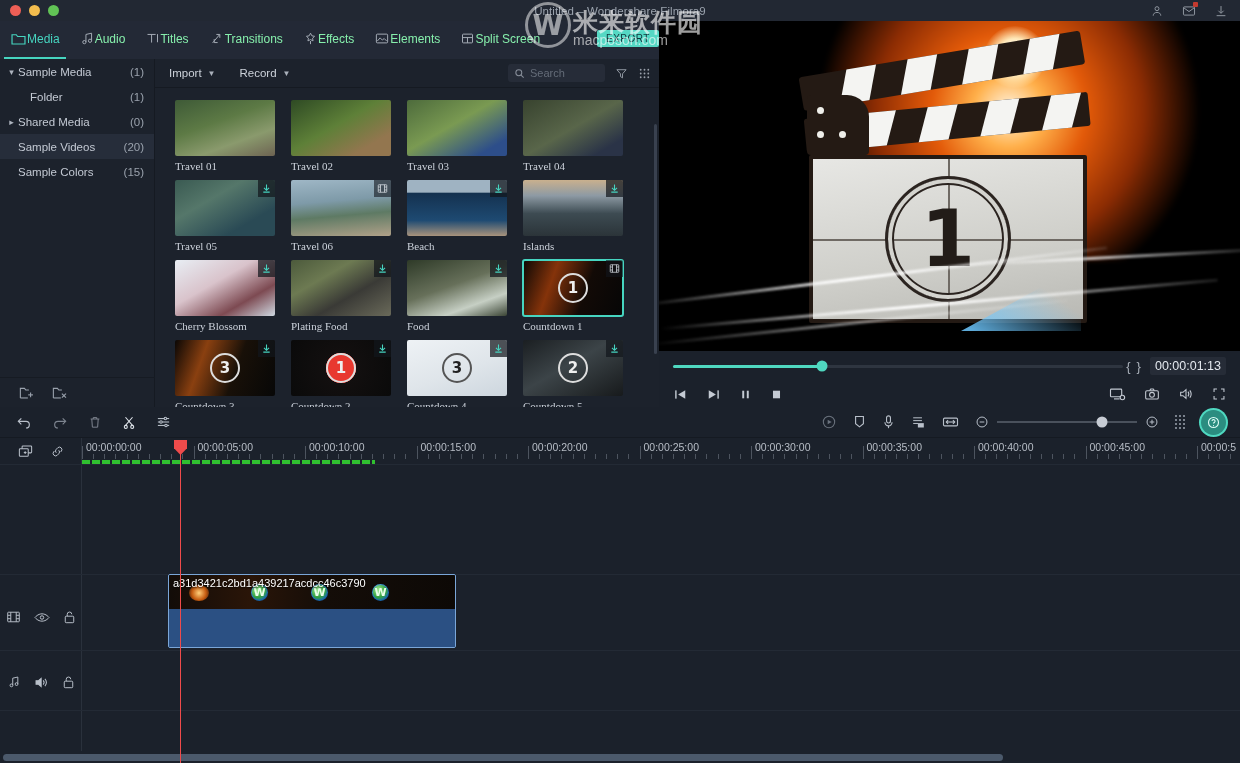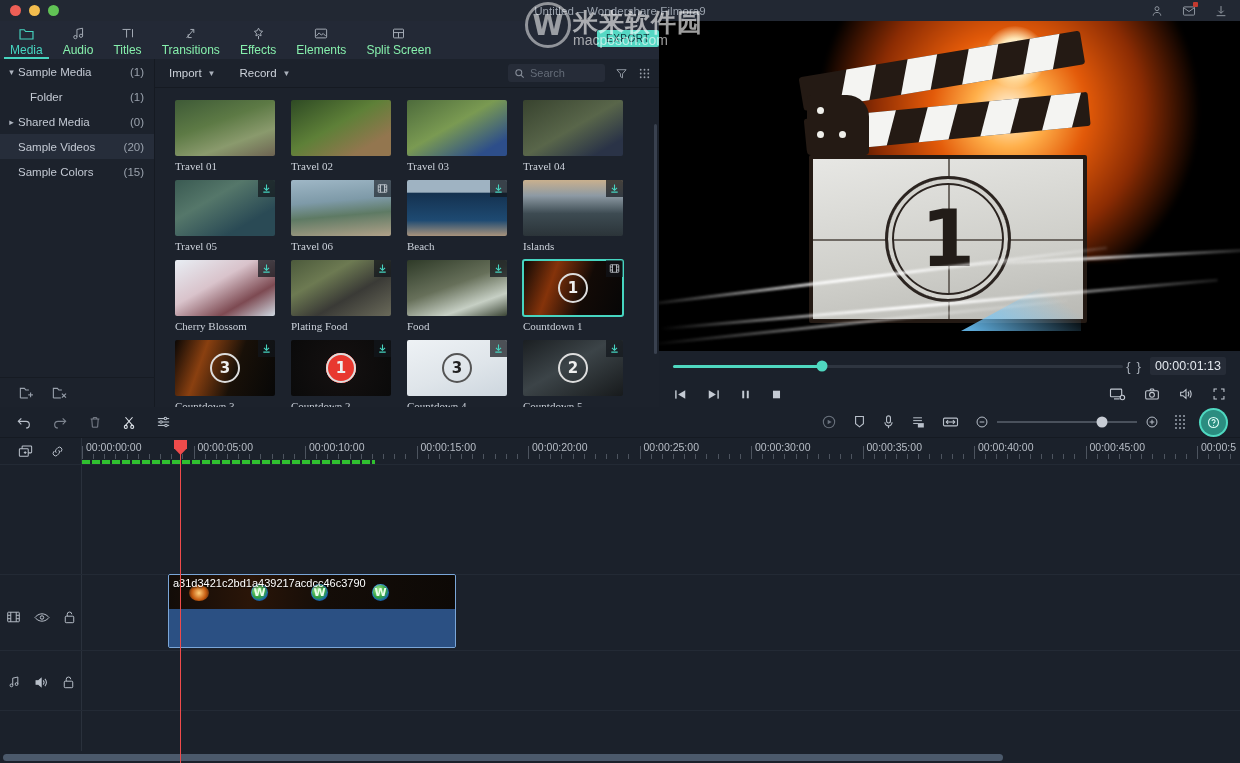--- a/index.html
+++ b/index.html
@@ -36,21 +36,21 @@
     position: absolute; right: -2px; top: -2px;
     width: 5px; height: 5px; background: #f2402f; border-radius: 1px;
   }
 
   
   .tabbar {
     position: absolute; left: 0; top: 21px; width: 659px; height: 38px;
     background: #232936; display: flex; align-items: flex-end;
   }
   .tab {
-    display: flex; flex-direction: column; align-items: center;
+    display: flex; flex-direction: row; align-items: center;
     justify-content: flex-end; height: 38px; padding: 0 10px 2px 10px;
     cursor: default; position: relative; min-width: 44px;
   }
   .tab .tab-ic { height: 16px; display: flex; align-items: center; margin-bottom: 2px; opacity: .85; }
   .tab .tab-lb { font-size: 12px; color: #86efac; white-space: nowrap; }
   .tab.active .tab-lb { color: #46d5c0; }
   .tab.active .tab-ic { opacity: 1; }
   .tab.active::after {
     content: ''; position: absolute; left: 4px; right: 4px; bottom: 0;
     height: 2px; background: #46d5c0;

